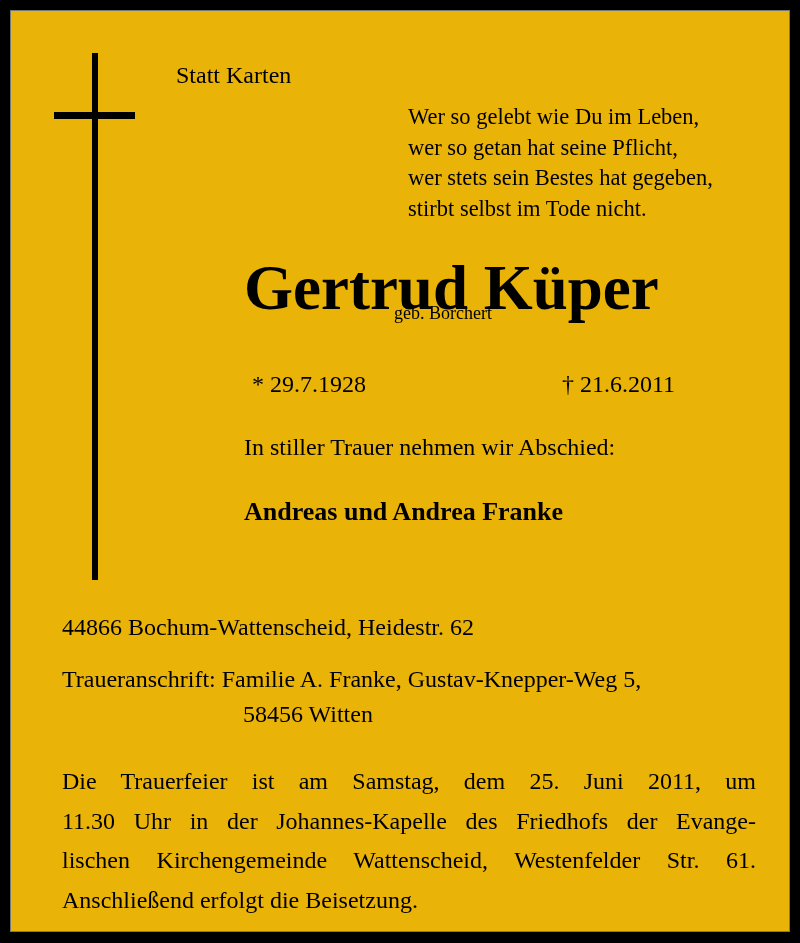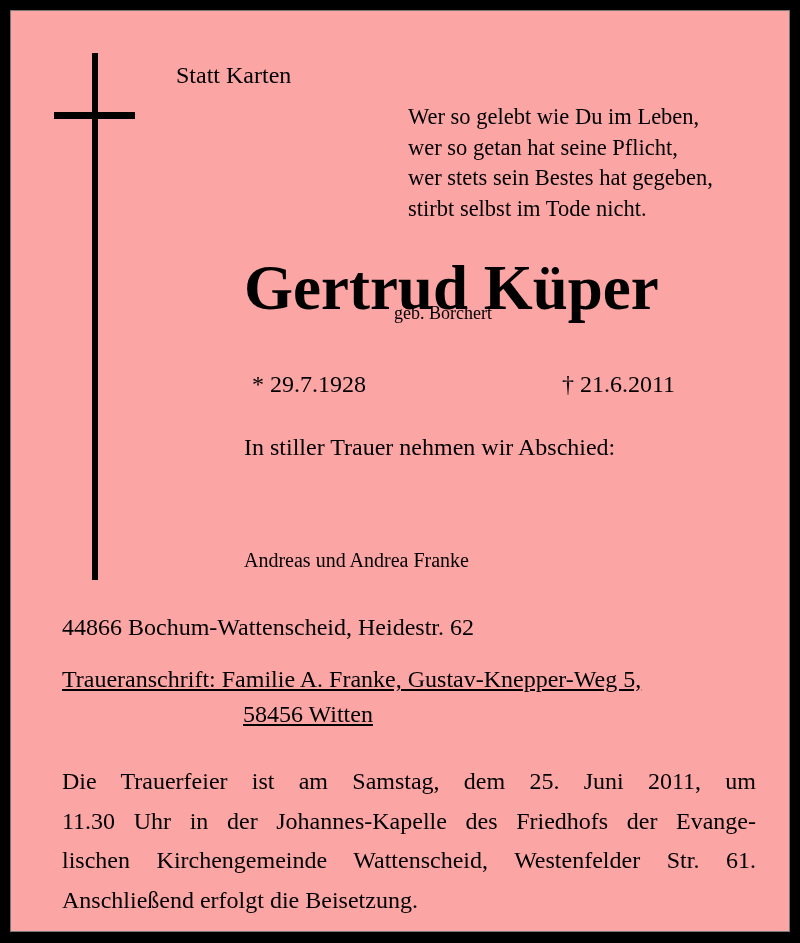--- a/index.html
+++ b/index.html
@@ -8,21 +8,21 @@
       background: #000;
       position: relative;
       overflow: hidden;
       font-family: "Liberation Serif", "DejaVu Serif", serif;
       color: #000;
     }
     .sheet {
       position: absolute;
       left: 10px; top: 10px;
       width: 780px; height: 922px;
-      background: #fca5a5;
+      background: #eab308;
       box-shadow: inset 0 0 0 1px #777;
     }
     .cross-v {
       position: absolute;
       left: 82px; top: 43px;
       width: 6px; height: 527px;
       background: #000;
     }
     .cross-h {
       position: absolute;
@@ -58,35 +58,33 @@
     .death {
       left: 552px; top: 361px;
       font-size: 24px;
     }
     .farewell {
       left: 234px; top: 424px;
       font-size: 24px;
     }
     .mourners {
       left: 234px; top: 482px;
-      font-size: 20px;
-      font-weight: normal;
+      font-size: 26px;
+      font-weight: bold;
       line-height: 40px;
-      margin-top: 48px;
     }
     .mourners div { white-space: nowrap; }
     .address {
       left: 52px; top: 604px;
       font-size: 24px;
     }
     .trauer {
       left: 52px; top: 652px;
       font-size: 24px;
       line-height: 35px;
-      text-decoration: underline;
     }
     .trauer .row { white-space: nowrap; }
     .trauer .indent { padding-left: 181px; }
     .ceremony {
       left: 52px; top: 752px;
       width: 694px;
       font-size: 24px;
       line-height: 39.5px;
       white-space: normal;
     }

